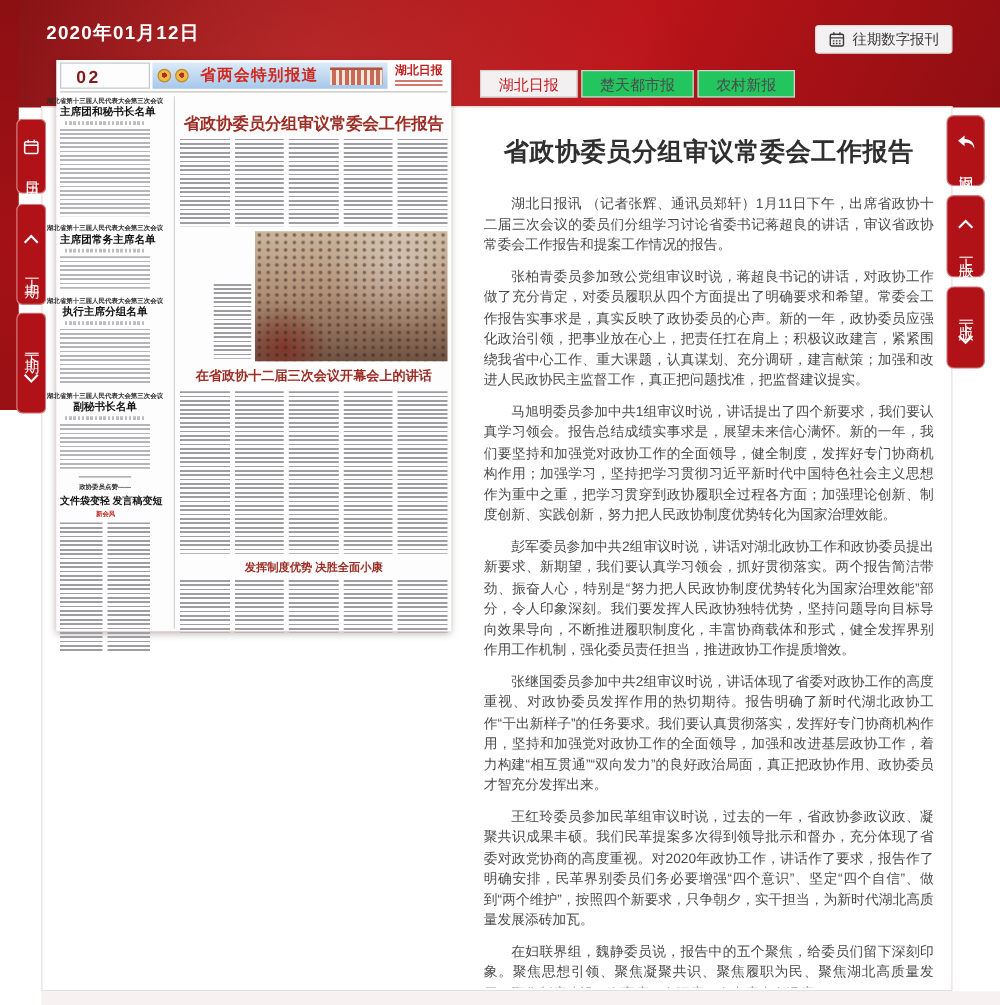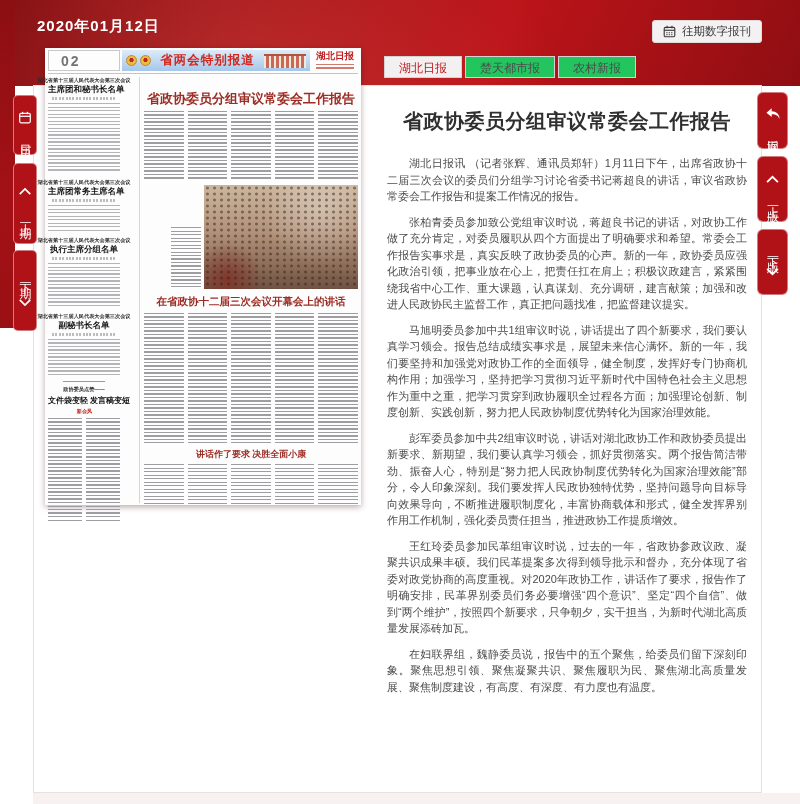--- a/index.html
+++ b/index.html
@@ -40,21 +40,21 @@
   .nav-right { left:757px; width:31px; border-radius:6px; }
   .btn-back { top:92px; height:57px; }
   .btn-prev-page { top:156px; height:66px; }
   .btn-next-page { top:229px; height:66px; }
   .nav-btn svg { display:block; }
 
   
   .thumb { position:absolute; left:45px; top:48px; width:316px; height:457px; z-index:3;
     background:#fdfdfd; box-shadow:0 2px 6px rgba(60,10,10,.35); cursor:pointer; font-family:"Liberation Serif", serif; }
   .np-top { display:flex; align-items:stretch; height:21px; margin:2px 3px 0; }
-  .np-pagenum { width:72px; border:1px solid #c9c9c9; color:#737373; font-size:14px; font-weight:bold;
+  .np-pagenum { width:72px; border:1px solid #c9c9c9; color:#7f1d1d; font-size:14px; font-weight:bold;
     display:flex; align-items:center; padding-left:12px; letter-spacing:2px; font-family:"Liberation Sans",sans-serif; }
   .np-banner { flex:1; margin:0 2px; background:linear-gradient(180deg,#dcebf9,#a6c7ea); display:flex;
     align-items:center; gap:3px; padding:0 4px; overflow:hidden;justify-content:flex-end; }
   .np-emblem { width:11px; height:11px; border-radius:50%; flex:0 0 auto;
     background: radial-gradient(circle at 50% 45%, #c0271d 0 30%, #e9bc46 32% 100%); border:1px solid #c08a2a; }
   .np-banner-txt { color:#d0281e; font-weight:bold; font-size:12.5px; letter-spacing:1px; white-space:nowrap; flex:1; text-align:center; }
   .np-building { width:42px; height:14px; flex:0 0 auto; border-top:2px solid #b5513f;
     background: repeating-linear-gradient(to right, #f2e9dc 0 2px, #c96a57 2px 5px); }
   .np-masthead { width:46px; display:flex; flex-direction:column; justify-content:center; gap:1px; }
   .np-mast-title { color:#c11d1f; font-weight:bold; font-size:9.5px; text-align:center; white-space:nowrap; }
@@ -279,36 +279,37 @@
           <div class="np-photo"></div>
         </div>
         <div class="np-headline np-h-speech">在省政协十二届三次会议开幕会上的讲话</div>
         <div class="cols cols2">
           <div class="micro"></div>
           <div class="micro"></div>
           <div class="micro"></div>
           <div class="micro"></div>
           <div class="micro"></div>
         </div>
-        <div class="np-headline np-h-bottom">讲话作了要求 决胜全面小康</div>
+        <div class="np-headline np-h-bottom">发挥制度优势 决胜全面小康</div>
         <div class="cols cols3">
           <div class="micro"></div>
           <div class="micro"></div>
           <div class="micro"></div>
           <div class="micro"></div>
           <div class="micro"></div>
         </div>
       </div>
     </div>
   </div>
 
   <div class="article">
     <h1>省政协委员分组审议常委会工作报告</h1>
     <p>湖北日报讯 （记者张辉、通讯员郑轩）1月11日下午，出席省政协十二届三次会议的委员们分组学习讨论省委书记蒋超良的讲话，审议省政协常委会工作报告和提案工作情况的报告。</p>
     <p>张柏青委员参加致公党组审议时说，蒋超良书记的讲话，对政协工作做了充分肯定，对委员履职从四个方面提出了明确要求和希望。常委会工作报告实事求是，真实反映了政协委员的心声。新的一年，政协委员应强化政治引领，把事业放在心上，把责任扛在肩上；积极议政建言，紧紧围绕我省中心工作、重大课题，认真谋划、充分调研，建言献策；加强和改进人民政协民主监督工作，真正把问题找准，把监督建议提实。</p>
     <p>马旭明委员参加中共1组审议时说，讲话提出了四个新要求，我们要认真学习领会。报告总结成绩实事求是，展望未来信心满怀。新的一年，我们要坚持和加强党对政协工作的全面领导，健全制度，发挥好专门协商机构作用；加强学习，坚持把学习贯彻习近平新时代中国特色社会主义思想作为重中之重，把学习贯穿到政协履职全过程各方面；加强理论创新、制度创新、实践创新，努力把人民政协制度优势转化为国家治理效能。</p>
     <p>彭军委员参加中共2组审议时说，讲话对湖北政协工作和政协委员提出新要求、新期望，我们要认真学习领会，抓好贯彻落实。两个报告简洁带劲、振奋人心，特别是“努力把人民政协制度优势转化为国家治理效能”部分，令人印象深刻。我们要发挥人民政协独特优势，坚持问题导向目标导向效果导向，不断推进履职制度化，丰富协商载体和形式，健全发挥界别作用工作机制，强化委员责任担当，推进政协工作提质增效。</p>
+    <p>张继国委员参加中共2组审议时说，讲话体现了省委对政协工作的高度重视、对政协委员发挥作用的热切期待。报告明确了新时代湖北政协工作“干出新样子”的任务要求。我们要认真贯彻落实，发挥好专门协商机构作用，坚持和加强党对政协工作的全面领导，加强和改进基层政协工作，着力构建“相互贯通”“双向发力”的良好政治局面，真正把政协作用、政协委员才智充分发挥出来。</p>
     <p>王红玲委员参加民革组审议时说，过去的一年，省政协参政议政、凝聚共识成果丰硕。我们民革提案多次得到领导批示和督办，充分体现了省委对政党协商的高度重视。对2020年政协工作，讲话作了要求，报告作了明确安排，民革界别委员们务必要增强“四个意识”、坚定“四个自信”、做到“两个维护”，按照四个新要求，只争朝夕，实干担当，为新时代湖北高质量发展添砖加瓦。</p>
     <p>在妇联界组，魏静委员说，报告中的五个聚焦，给委员们留下深刻印象。聚焦思想引领、聚焦凝聚共识、聚焦履职为民、聚焦湖北高质量发展、聚焦制度建设，有高度、有深度、有力度也有温度。</p>
 
   </div>
 
 </div>
 
 </body></html>

